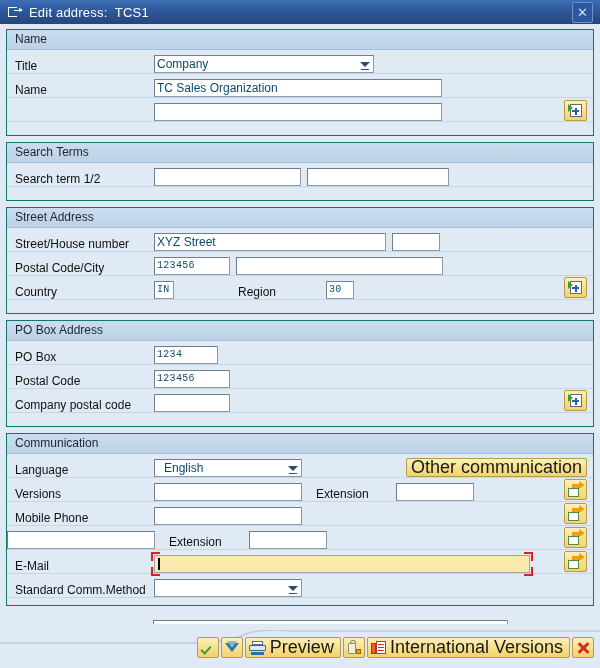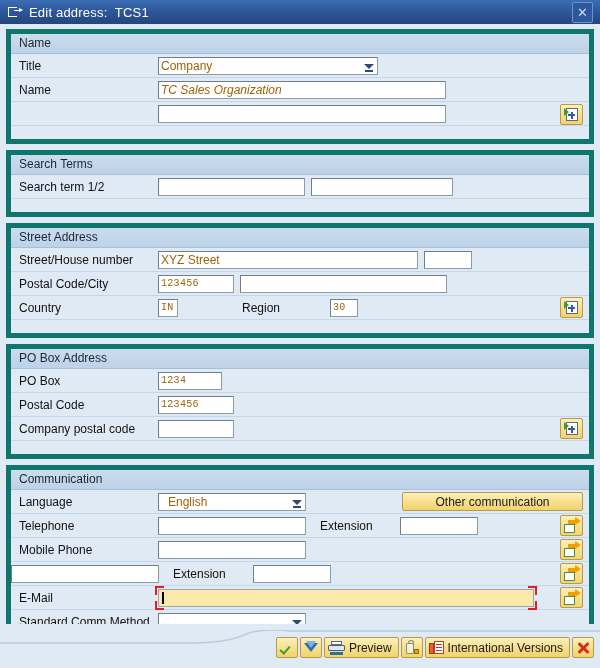--- a/index.html
+++ b/index.html
@@ -29,39 +29,39 @@
     margin-left:auto;width:19px;height:19px;margin-right:3px;
     background:#2d589e;border:1px solid #6f93c8;border-radius:2px;
     display:flex;align-items:center;justify-content:center;
     color:#cddcf0;font-size:13px;font-weight:bold;line-height:1;cursor:pointer;
   }
 
   
   .content{position:absolute;left:0;top:24px;width:600px;height:600px;background:#dfeaf5;box-sizing:border-box;padding:5px 6px 0 6px;}
 
   
-  .group{border:5px solid #0f766e;background:#dfeaf5;margin-bottom:6px;box-sizing:border-box;}
+  .group{border:1px solid #0f766e;background:#dfeaf5;margin-bottom:6px;box-sizing:border-box;}
   .group-hdr{
     height:19px;line-height:19px;
     background:linear-gradient(to bottom,#cbdcee 0%,#bdd2e8 100%);
     border-bottom:1px solid #a7c0da;
     padding-left:8px;font-size:12px;color:#1a2733;
   }
   .group-body{padding:0;}
-  .row{height:23px;display:flex;align-items:center;position:relative;}
+  .row{height:23px;display:flex;align-items:flex-end;position:relative;}
   .row.sep{border-bottom:1px solid #c5d6e7;}
   .lbl{padding-left:8px;font-size:12px;color:#111;white-space:nowrap;box-sizing:border-box;}
   .lbl.w{width:147px;}
 
   
   .inp{
     height:18px;box-sizing:border-box;background:#fff;
     border:1px solid #8d9aa8;border-top-color:#707d8b;border-left-color:#707d8b;
     font-family:"Liberation Sans","DejaVu Sans",sans-serif;font-size:12px;
-    padding:0 2px;line-height:16px;color:#a16207;white-space:nowrap;overflow:hidden;
+    padding:0 2px;line-height:16px;color:#0c4a6e;white-space:nowrap;overflow:hidden;
   }
   .inp.mono{font-family:"Liberation Mono","DejaVu Sans Mono",monospace;font-size:10px;letter-spacing:.3px;}
   .ddn{position:relative;}
   .ddn .arw{
     position:absolute;right:3px;top:50%;margin-top:-2px;
     width:0;height:0;border-left:5px solid transparent;border-right:5px solid transparent;
     border-top:5px solid #2c4a74;
   }
   .ddn .arwb{position:absolute;right:4px;bottom:2px;width:8px;height:1.5px;background:#2c4a74;}
 
@@ -73,21 +73,21 @@
   .brk.tl{left:-3px;top:-3px;border-right:none;border-bottom:none;}
   .brk.bl{left:-3px;bottom:-3px;border-right:none;border-top:none;}
   .brk.tr{right:-3px;top:-3px;border-left:none;border-bottom:none;}
   .brk.br{right:-3px;bottom:-3px;border-left:none;border-top:none;}
 
   
   .btn{
     background:linear-gradient(to bottom,#fdf0bc 0%,#f7e08e 50%,#f2d36c 100%);
     border:1px solid #b79a4a;border-radius:2px;
     display:inline-flex;align-items:center;justify-content:center;
-    font-size:12px;color:#1a1a1a;cursor:pointer;box-sizing:border-box;
+    font-size:18px;color:#1a1a1a;cursor:pointer;box-sizing:border-box;
   }
   .icon-btn{position:absolute;right:6px;width:23px;height:21px;}
 
   
   .ic-detail{position:relative;width:15px;height:15px;}
   .ic-detail .sq{position:absolute;left:2px;top:1px;width:12px;height:13px;background:#fff;border:1.4px solid #5a6d80;box-sizing:border-box;}
   .ic-detail .pl,.ic-detail .pl:after{position:absolute;background:#2d5fa8;}
   .ic-detail .pl{left:7px;top:4.5px;width:1.6px;height:7px;}
   .ic-detail .pl:after{content:"";left:-2.7px;top:2.7px;width:7px;height:1.6px;}
   .ic-detail .gr{position:absolute;left:0;top:1px;width:0;height:0;border-top:4px solid transparent;border-bottom:4px solid transparent;border-left:5px solid #3f9c35;}
@@ -156,21 +156,21 @@
         <div class="row sep">
           <span class="lbl w">Title</span>
           <span class="inp ddn" style="width:220px;">
             <span>Company</span>
             <span class="arw"></span>
             <span class="arwb"></span>
           </span>
         </div>
         <div class="row sep">
           <span class="lbl w">Name</span>
-          <span class="inp" style="width:288px;font-style:italic;">TC Sales Organization</span>
+          <span class="inp" style="width:288px;">TC Sales Organization</span>
         </div>
         <div class="row sep">
           <span class="lbl w"></span>
           <span class="inp" style="width:288px;"></span>
           <span class="btn icon-btn" style="top:2px;">
             <span class="ic-detail">
               <span class="sq"></span>
                 <span class="pl"></span>
                 <span class="gr"></span>
             </span>
@@ -190,21 +190,21 @@
         </div>
         <div style="height:13px;"></div>
       </div>
     </div>
 
     <div class="group">
       <div class="group-hdr">Street Address</div>
       <div class="group-body">
         <div class="row sep">
           <span class="lbl w">Street/House number</span>
-          <span class="inp" style="width:260px;">XYZ Street</span>
+          <span class="inp" style="width:232px;">XYZ Street</span>
           <span class="inp" style="width:48px;margin-left:6px;"></span>
         </div>
         <div class="row sep">
           <span class="lbl w">Postal Code/City</span>
           <span class="inp mono" style="width:76px;">123456</span>
           <span class="inp" style="width:207px;margin-left:6px;"></span>
         </div>
         <div class="row sep">
           <span class="lbl w">Country</span>
           <span class="inp mono" style="width:20px;">IN</span>
@@ -256,21 +256,21 @@
           <span class="lbl w">Language</span>
           <span class="inp ddn" style="width:148px;padding-left:9px;">
             <span>English</span>
             <span class="arw"></span>
             <span class="arwb"></span>
           </span>
           <span class="btn" style="position:absolute;right:6px;width:181px;height:19px;">Other communication</span>
         </div>
 
         <div class="row sep">
-          <span class="lbl w">Telephone</span>
+          <span class="lbl w">Versions</span>
           <span class="inp" style="width:148px;"></span>
           <span class="lbl" style="width:88px;margin-left:6px;">Extension</span>
           <span class="inp" style="width:78px;"></span>
           <span class="btn icon-btn" style="top:1px;">
             <span class="ic-goto">
                 <span class="fd"></span>
                 <span class="ar"></span>
               </span>
           </span>
         </div>

